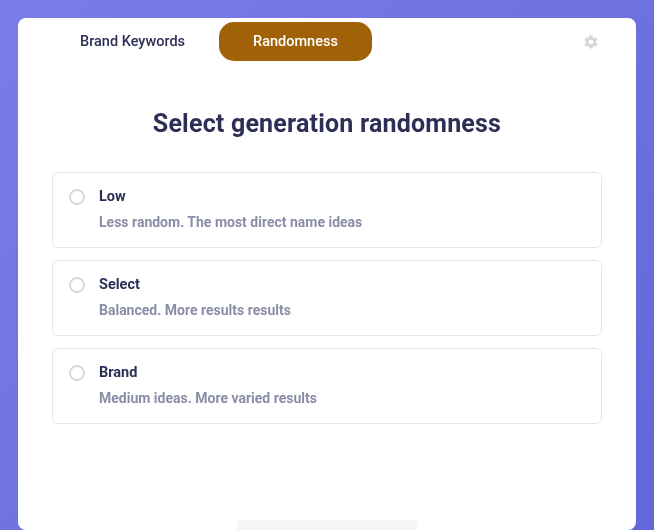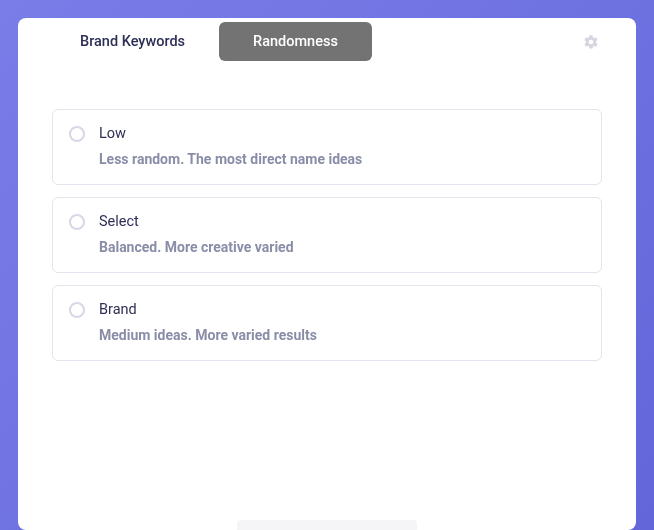--- a/index.html
+++ b/index.html
@@ -28,22 +28,23 @@
   .tab {
     padding: 11px 34px;
     border-radius: 6px;
     font-size: 14.5px;
     font-weight: 500;
     color: #2d2f56;
     cursor: pointer;
     white-space: nowrap;
   }
   .tab.active {
-    background: #737373;
+    background: #a16207;
     color: #ffffff;
+    border-radius: 15px;
   }
   .spacer { flex: 1; }
   .gear {
     width: 18px;
     height: 18px;
     margin-right: 8px;
     cursor: pointer;
     display: flex;
     align-items: center;
     justify-content: center;
@@ -77,21 +78,21 @@
     width: 16px;
     height: 16px;
     border: 2px solid #d6d8e6;
     border-radius: 50%;
     flex-shrink: 0;
     margin-top: 1px;
   }
   .opt-text { display: flex; flex-direction: column; gap: 9px; }
   .opt-title {
     font-size: 14.5px;
-    font-weight: 400;
+    font-weight: 700;
     color: #2d2f56;
   }
   .opt-desc {
     font-size: 14px;
     font-weight: 700;
     color: #8a8da8;
   }
   .footer-ghost {
     position: absolute;
     bottom: 0;
@@ -112,36 +113,37 @@
     <div class="tab">Brand Keywords</div>
     <div class="tab active">Randomness</div>
     <div class="spacer"></div>
     <div class="gear">
       <svg viewBox="0 0 24 24">
           <path d="M19.4 13a7.6 7.6 0 0 0 .1-1 7.6 7.6 0 0 0-.1-1l2.1-1.6a.5.5 0 0 0 .1-.6l-2-3.5a.5.5 0 0 0-.6-.2l-2.5 1a7.3 7.3 0 0 0-1.7-1l-.4-2.6A.5.5 0 0 0 14 2h-4a.5.5 0 0 0-.5.4L9.1 5a7.3 7.3 0 0 0-1.7 1l-2.5-1a.5.5 0 0 0-.6.2l-2 3.5a.5.5 0 0 0 .1.6L4.5 11a7.6 7.6 0 0 0-.1 1 7.6 7.6 0 0 0 .1 1l-2.1 1.6a.5.5 0 0 0-.1.6l2 3.5a.5.5 0 0 0 .6.2l2.5-1a7.3 7.3 0 0 0 1.7 1l.4 2.6a.5.5 0 0 0 .5.4h4a.5.5 0 0 0 .5-.4l.4-2.6a7.3 7.3 0 0 0 1.7-1l2.5 1a.5.5 0 0 0 .6-.2l2-3.5a.5.5 0 0 0-.1-.6Zm-7.4 2.5A3.5 3.5 0 1 1 15.5 12 3.5 3.5 0 0 1 12 15.5Z"></path>
         </svg>
     </div>
   </div>
 
+  <div class="heading">Select generation randomness</div>
 
   <div class="options">
 
     <div class="option">
       <div class="radio"></div>
       <div class="opt-text">
         <div class="opt-title">Low</div>
         <div class="opt-desc">Less random. The most direct name ideas</div>
       </div>
     </div>
 
     <div class="option">
       <div class="radio"></div>
       <div class="opt-text">
         <div class="opt-title">Select</div>
-        <div class="opt-desc">Balanced. More creative varied</div>
+        <div class="opt-desc">Balanced. More results results</div>
       </div>
     </div>
 
     <div class="option">
       <div class="radio"></div>
       <div class="opt-text">
         <div class="opt-title">Brand</div>
         <div class="opt-desc">Medium ideas. More varied results</div>
       </div>
     </div>

